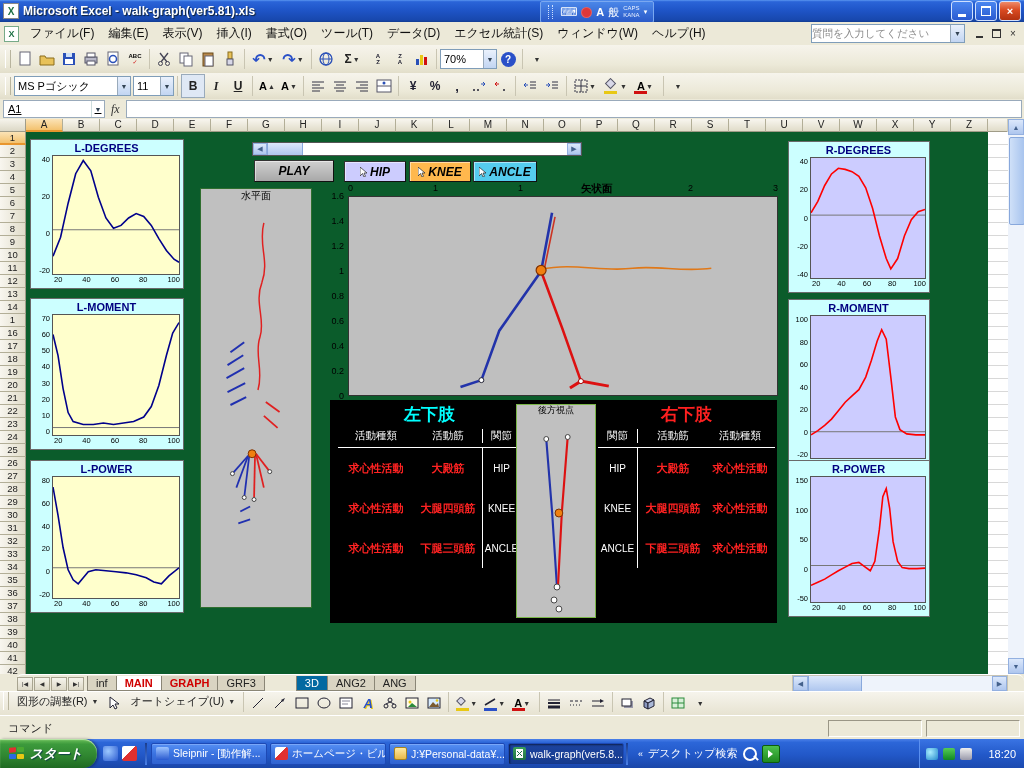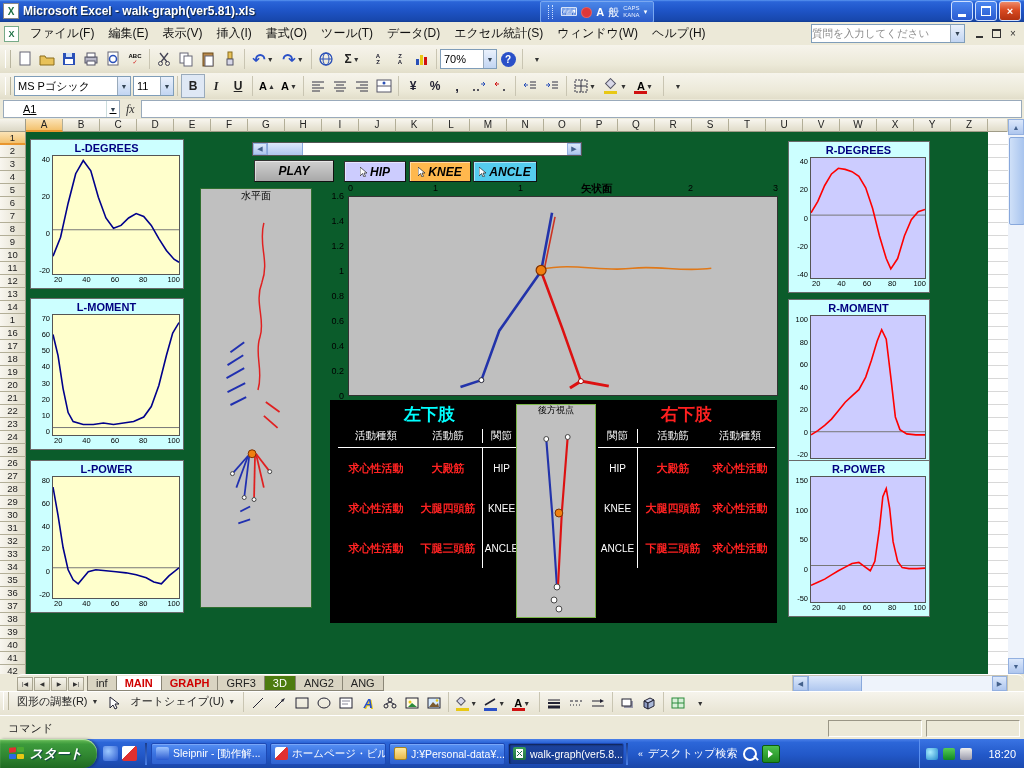--- a/index.html
+++ b/index.html
@@ -49,21 +49,21 @@
   .dd7{font-size:7px;color:#333;margin-left:1px;}
   .combo{display:flex;align-items:center;background:#fff;border:1px solid #7f9db9;height:18px;font-size:11px;padding-left:3px;flex:0 0 auto;}
   .combo .dd{margin-left:auto;width:12px;height:100%;background:linear-gradient(#eaf1fc,#c2d5f2);border-left:1px solid #9ab;
     display:flex;align-items:center;justify-content:center;font-size:7px;color:#345;}
   .tchr{font-weight:bold;font-size:12px;color:#222;}
   .redbar{position:absolute;left:4px;bottom:3px;width:13px;height:3px;background:#d01010;}
   .ylwbar{position:absolute;left:4px;bottom:3px;width:13px;height:3px;background:#e8c814;}
   
   #formulabar{position:absolute;top:99px;left:0;right:0;height:20px;background:#ece9d8;border-bottom:1px solid #c8c4b4;
     display:flex;align-items:center;font-size:11px;}
-  #namebox{width:96px;height:16px;background:#fff;border:1px solid #9ab;display:flex;align-items:center;padding-left:19px;margin-left:3px;text-decoration:underline;}
+  #namebox{width:96px;height:16px;background:#fff;border:1px solid #9ab;display:flex;align-items:center;padding-left:4px;margin-left:3px;text-decoration:underline;}
   #namebox .dd{margin-left:auto;width:12px;height:100%;border-left:1px solid #cdd;display:flex;align-items:center;justify-content:center;font-size:7px;color:#345;}
   .fx{font-style:italic;font-family:"Liberation Serif","DejaVu Serif",serif;font-size:12px;margin:0 6px;color:#333;}
   #fbox{flex:1;height:16px;background:#fff;border:1px solid #9ab;margin-right:2px;}
   
   #colheaders{position:absolute;top:119px;left:0;right:16px;height:13px;display:flex;}
   .corner{width:26px;height:13px;background:linear-gradient(#f6f4ec,#dcd8c6);border-right:1px solid #a09c88;border-bottom:1px solid #a09c88;box-sizing:border-box;}
   #colstrip{display:flex;flex:1;overflow:hidden;}
   .colh{width:37px;flex:0 0 auto;box-sizing:border-box;height:13px;background:linear-gradient(#f8f6ef,#e0dcc9);
     border-right:1px solid #b2ae97;border-bottom:1px solid #a09c88;font-size:10px;text-align:center;line-height:12px;color:#222;}
   .colh.fill{flex:1;}
@@ -129,21 +129,21 @@
   #rearpanel svg{position:absolute;left:0;top:12px;width:100%;height:calc(100% - 14px);}
   
   #tabsrow{position:absolute;top:674px;left:16px;right:0;height:17px;background:#ece9d8;border-top:1px solid #fff;
     display:flex;align-items:center;font-size:11px;border-radius:7px;}
   .tnav{width:16px;height:14px;background:linear-gradient(#f6f4ec,#dcd8c6);border:1px solid #a8a490;
     display:flex;align-items:center;justify-content:center;font-size:6px;color:#333;margin-left:1px;box-sizing:border-box;}
   #tabstrip{display:flex;margin-left:3px;height:15px;}
   .tab{padding:0 8px;border:1px solid #8a8676;border-top:none;line-height:14px;background:#d9d4c2;color:#222;margin-right:-1px;}
   .tab.red{color:#d00000;font-weight:bold;}
   .tab.active-red{background:#fff;color:#d00000;font-weight:bold;}
-  .tab.dark{background:#4d7c0f;color:#fff;}
+  .tab.dark{background:#0369a1;color:#fff;margin-left:32px;}
   #hscroll{margin-left:auto;margin-right:16px;display:flex;align-items:center;height:15px;background:#eef3fb;border:1px solid #c8c4b4;}
   #hscroll .sbtn{width:15px;height:15px;}
   #hthumb{width:52px;height:15px;background:linear-gradient(#dce8fb,#aec6ee);border-left:1px solid #88a8dc;border-right:1px solid #88a8dc;}
   #htrack{width:130px;height:15px;}
   
   #drawbar{position:absolute;top:691px;left:0;right:0;height:24px;background:linear-gradient(#f6f4ec,#e6e2d0);
     border-top:1px solid #fff;border-bottom:1px solid #c8c4b4;display:flex;align-items:flex-start;font-size:11px;}
   .dlabel{display:flex;align-items:center;padding:2px 5px;color:#222;gap:3px;}
   
   #statusbar{position:absolute;top:715px;left:0;right:0;height:24px;background:#ece9d8;border-top:1px solid #fff;

